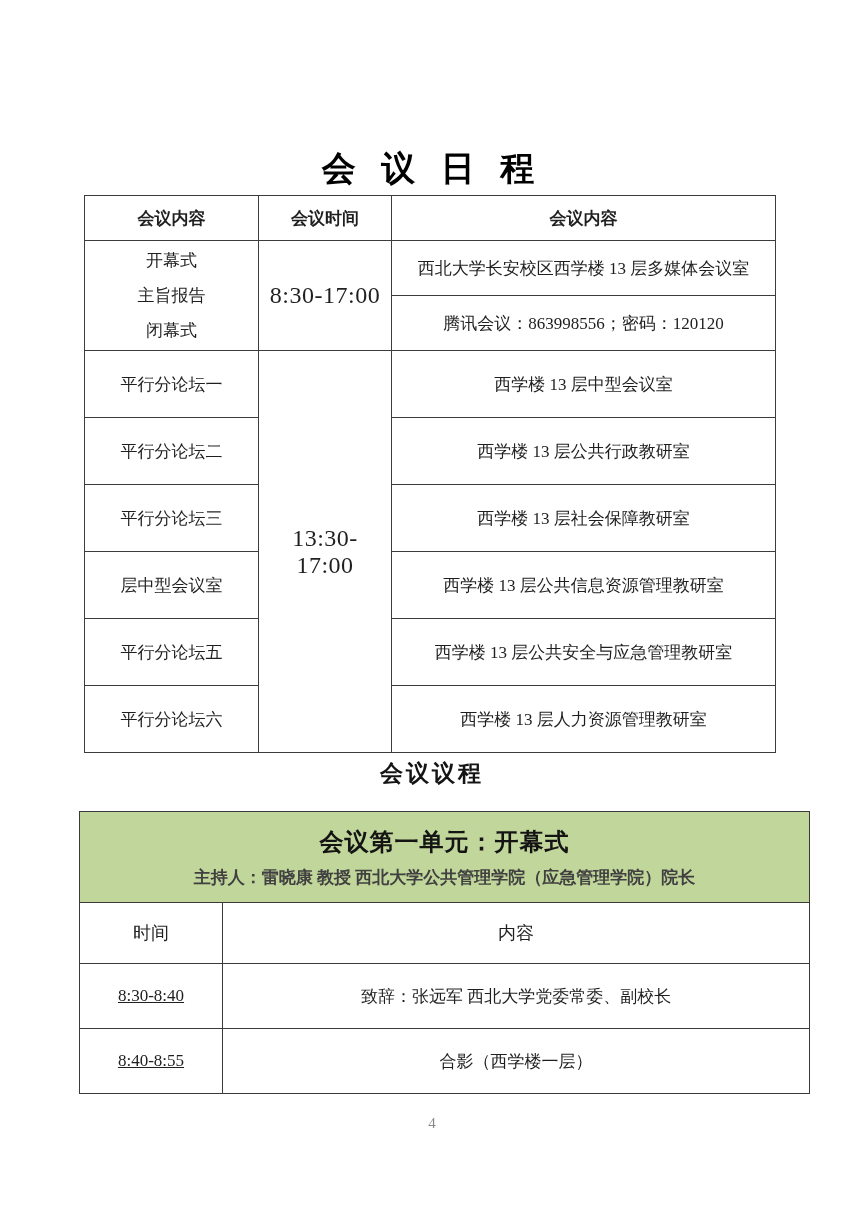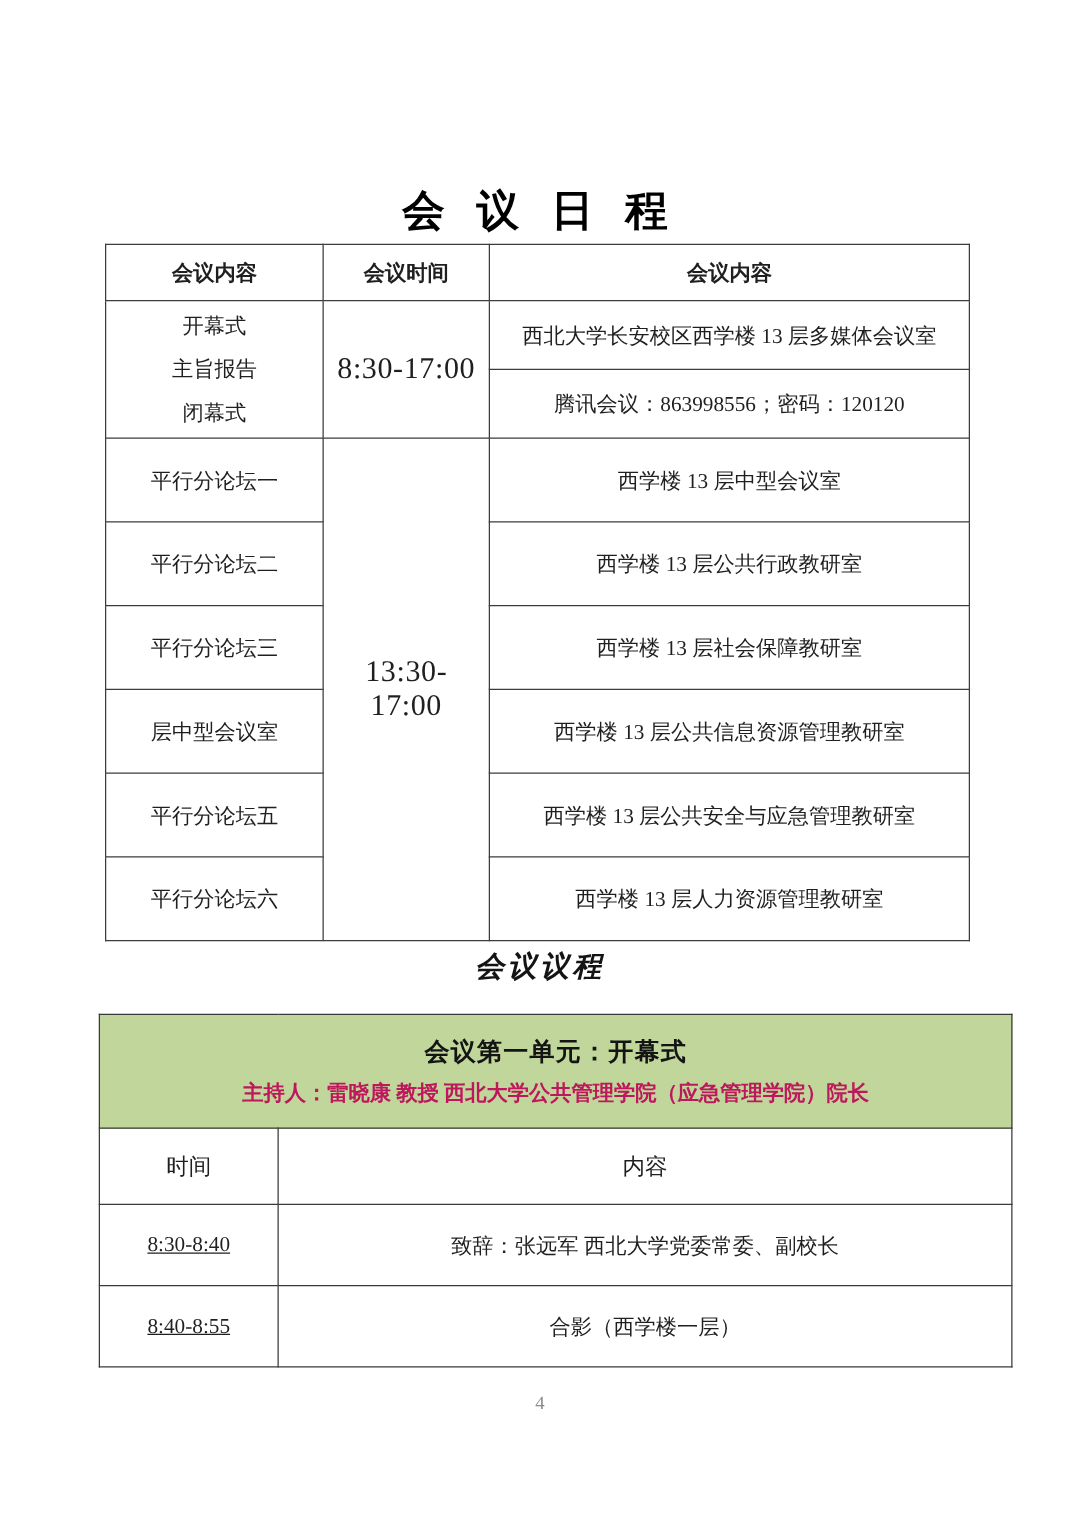--- a/index.html
+++ b/index.html
@@ -68,47 +68,46 @@
     position: absolute;
     top: 758px;
     left: 0;
     width: 100%;
     margin: 0;
     text-align: center;
     font-size: 23px;
     font-weight: 700;
     letter-spacing: 3px;
     color: #141414;
-    font-style: italic;
   }
   
   .agenda-table {
     position: absolute;
     left: 79px;
     top: 811px;
     width: 730px;
   }
   .agenda-table col.a1 { width: 143px; }
   .agenda-table col.a2 { width: 587px; }
   .agenda-table td { border-width: 1.5px; border-color: #3a3a3a; }
   .banner-cell {
     height: 86px;
     background: #c1d69a;
   }
   .banner-title {
-    font-size: 20px;
+    font-size: 24px;
     font-weight: 700;
     letter-spacing: 1px;
     margin-bottom: 8px;
     color: #141414;
   }
   .banner-host {
     font-size: 17px;
     font-weight: 700;
-    color: #be185d;
+    color: #404040;
   }
   .agenda-head td {
     height: 56px;
     font-weight: 400;
     font-size: 18px;
   }
   .agenda-row td { height: 60px; }
   .agenda-time { font-size: 17px; text-decoration: underline; }
   
   .page-number {

